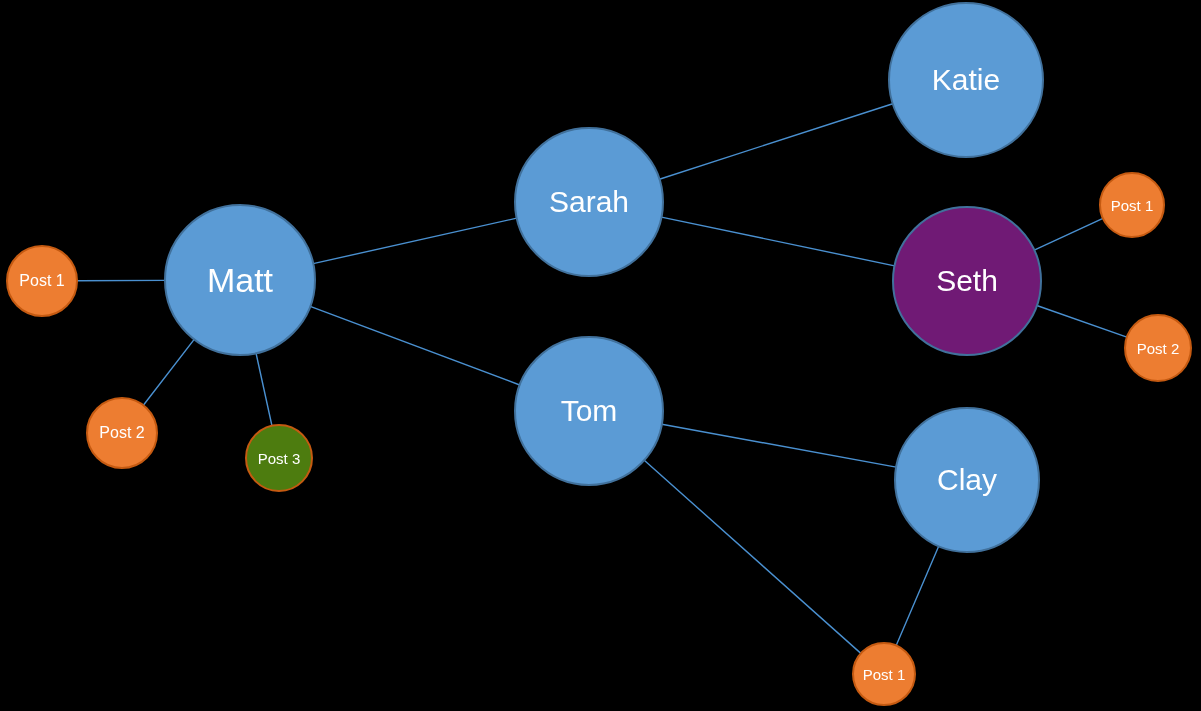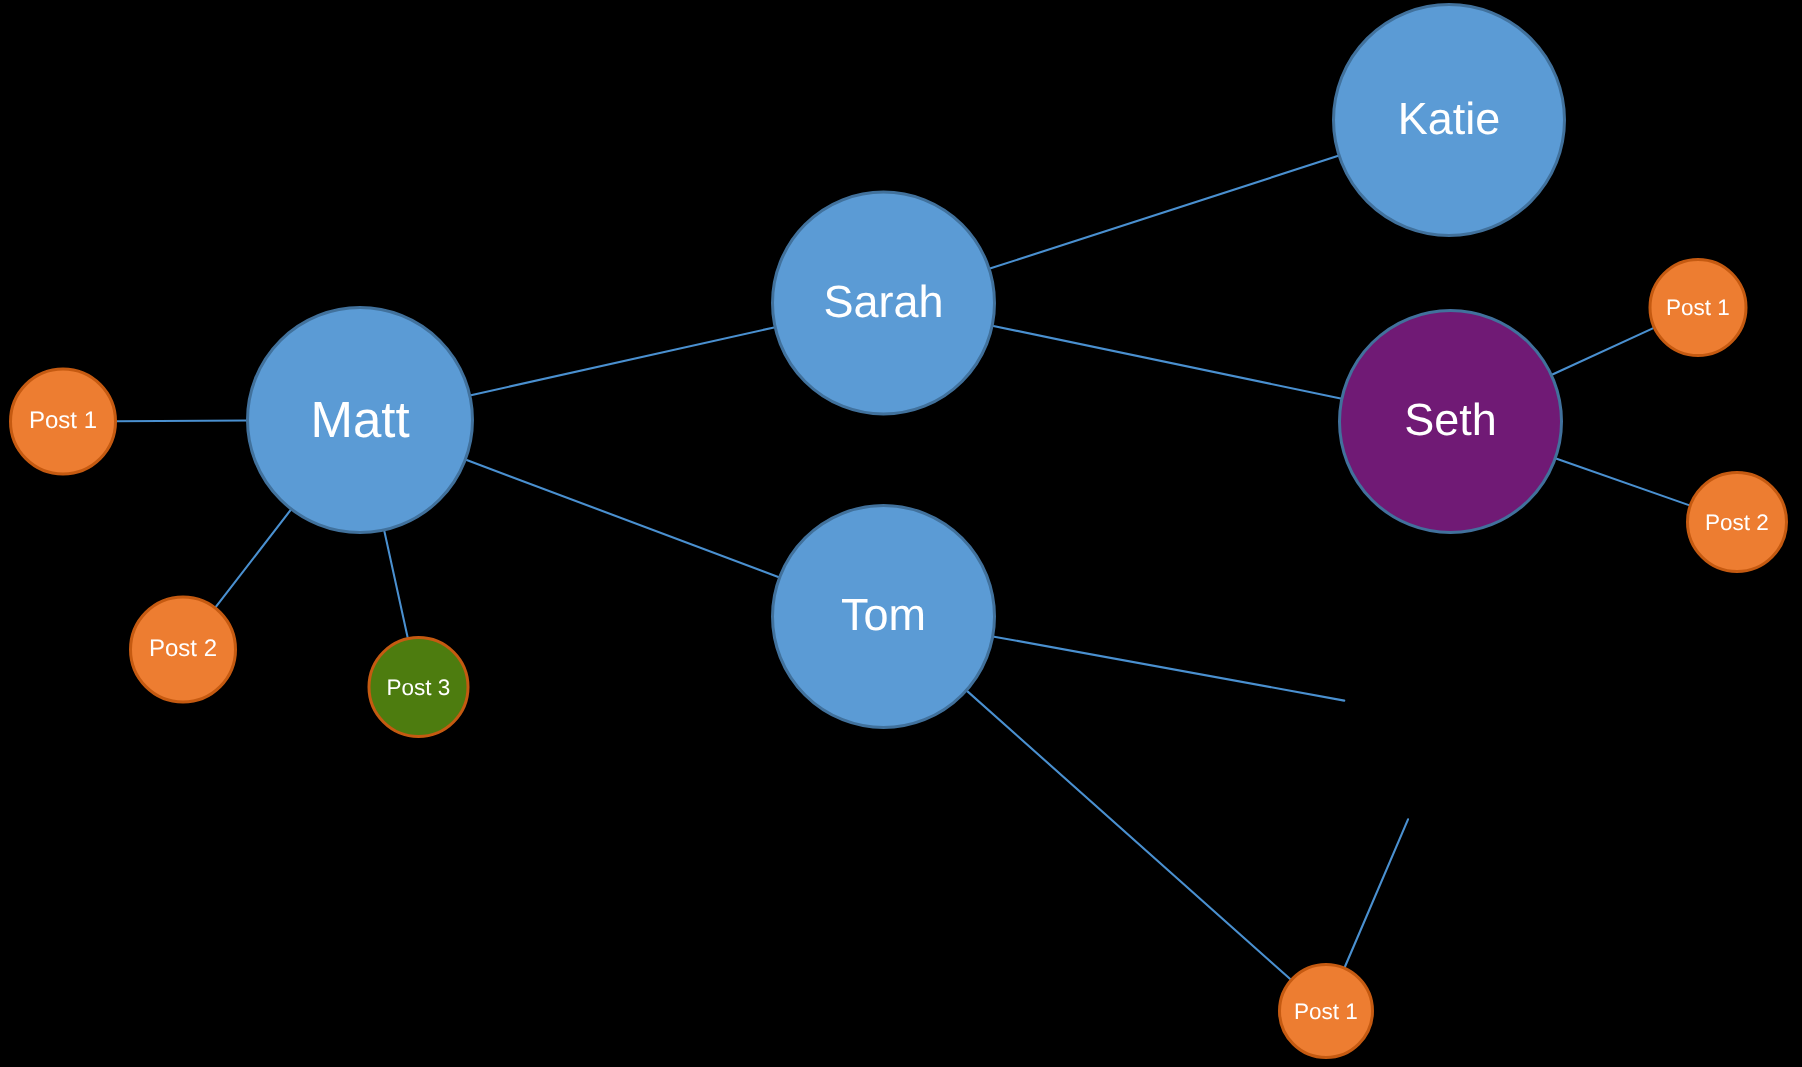--- a/index.html
+++ b/index.html
@@ -78,20 +78,23 @@
       </div>
       <div class="node node-person" style="left: 514px; top: 336px; width: 150px; height: 150px; background: rgb(91, 155, 213); border: 2px solid rgb(65, 113, 156); font-size: 30px; color: rgb(255, 255, 255); justify-content: center;">
         <span class="node-label">Tom</span>
       </div>
       <div class="node node-person" style="left: 888px; top: 2px; width: 156px; height: 156px; background: rgb(91, 155, 213); border: 2px solid rgb(65, 113, 156); font-size: 30px; color: rgb(255, 255, 255);">
         <span class="node-label">Katie</span>
       </div>
       <div class="node node-person" style="left: 892px; top: 206px; width: 150px; height: 150px; background: #701a75; border: 2px solid rgb(65, 113, 156); font-size: 30px; color: rgb(255, 255, 255);">
         <span class="node-label">Seth</span>
       </div>
+      <div class="node node-person" style="left: 894px; top: 407px; width: 146px; height: 146px; background: rgb(91, 155, 213); border: 2px solid rgb(65, 113, 156); font-size: 30px; color: rgb(255, 255, 255);">
+        <span class="node-label">Clay</span>
+      </div>
       <div class="node node-post" style="left: 6px; top: 245px; width: 72px; height: 72px; background: rgb(237, 125, 49); border: 2px solid rgb(197, 90, 17); font-size: 16px; color: rgb(255, 255, 255);">
         <span class="node-label">Post 1</span>
       </div>
       <div class="node node-post" style="left: 86px; top: 397px; width: 72px; height: 72px; background: rgb(237, 125, 49); border: 2px solid rgb(197, 90, 17); font-size: 16px; color: rgb(255, 255, 255);">
         <span class="node-label">Post 2</span>
       </div>
       <div class="node node-post" style="left: 245px; top: 424px; width: 68px; height: 68px; background: #4d7c0f; border: 2px solid rgb(197, 90, 17); font-size: 15px; color: rgb(255, 255, 255);">
         <span class="node-label">Post 3</span>
       </div>
       <div class="node node-post" style="left: 1099px; top: 172px; width: 66px; height: 66px; background: rgb(237, 125, 49); border: 2px solid rgb(197, 90, 17); font-size: 15px; color: rgb(255, 255, 255);">

